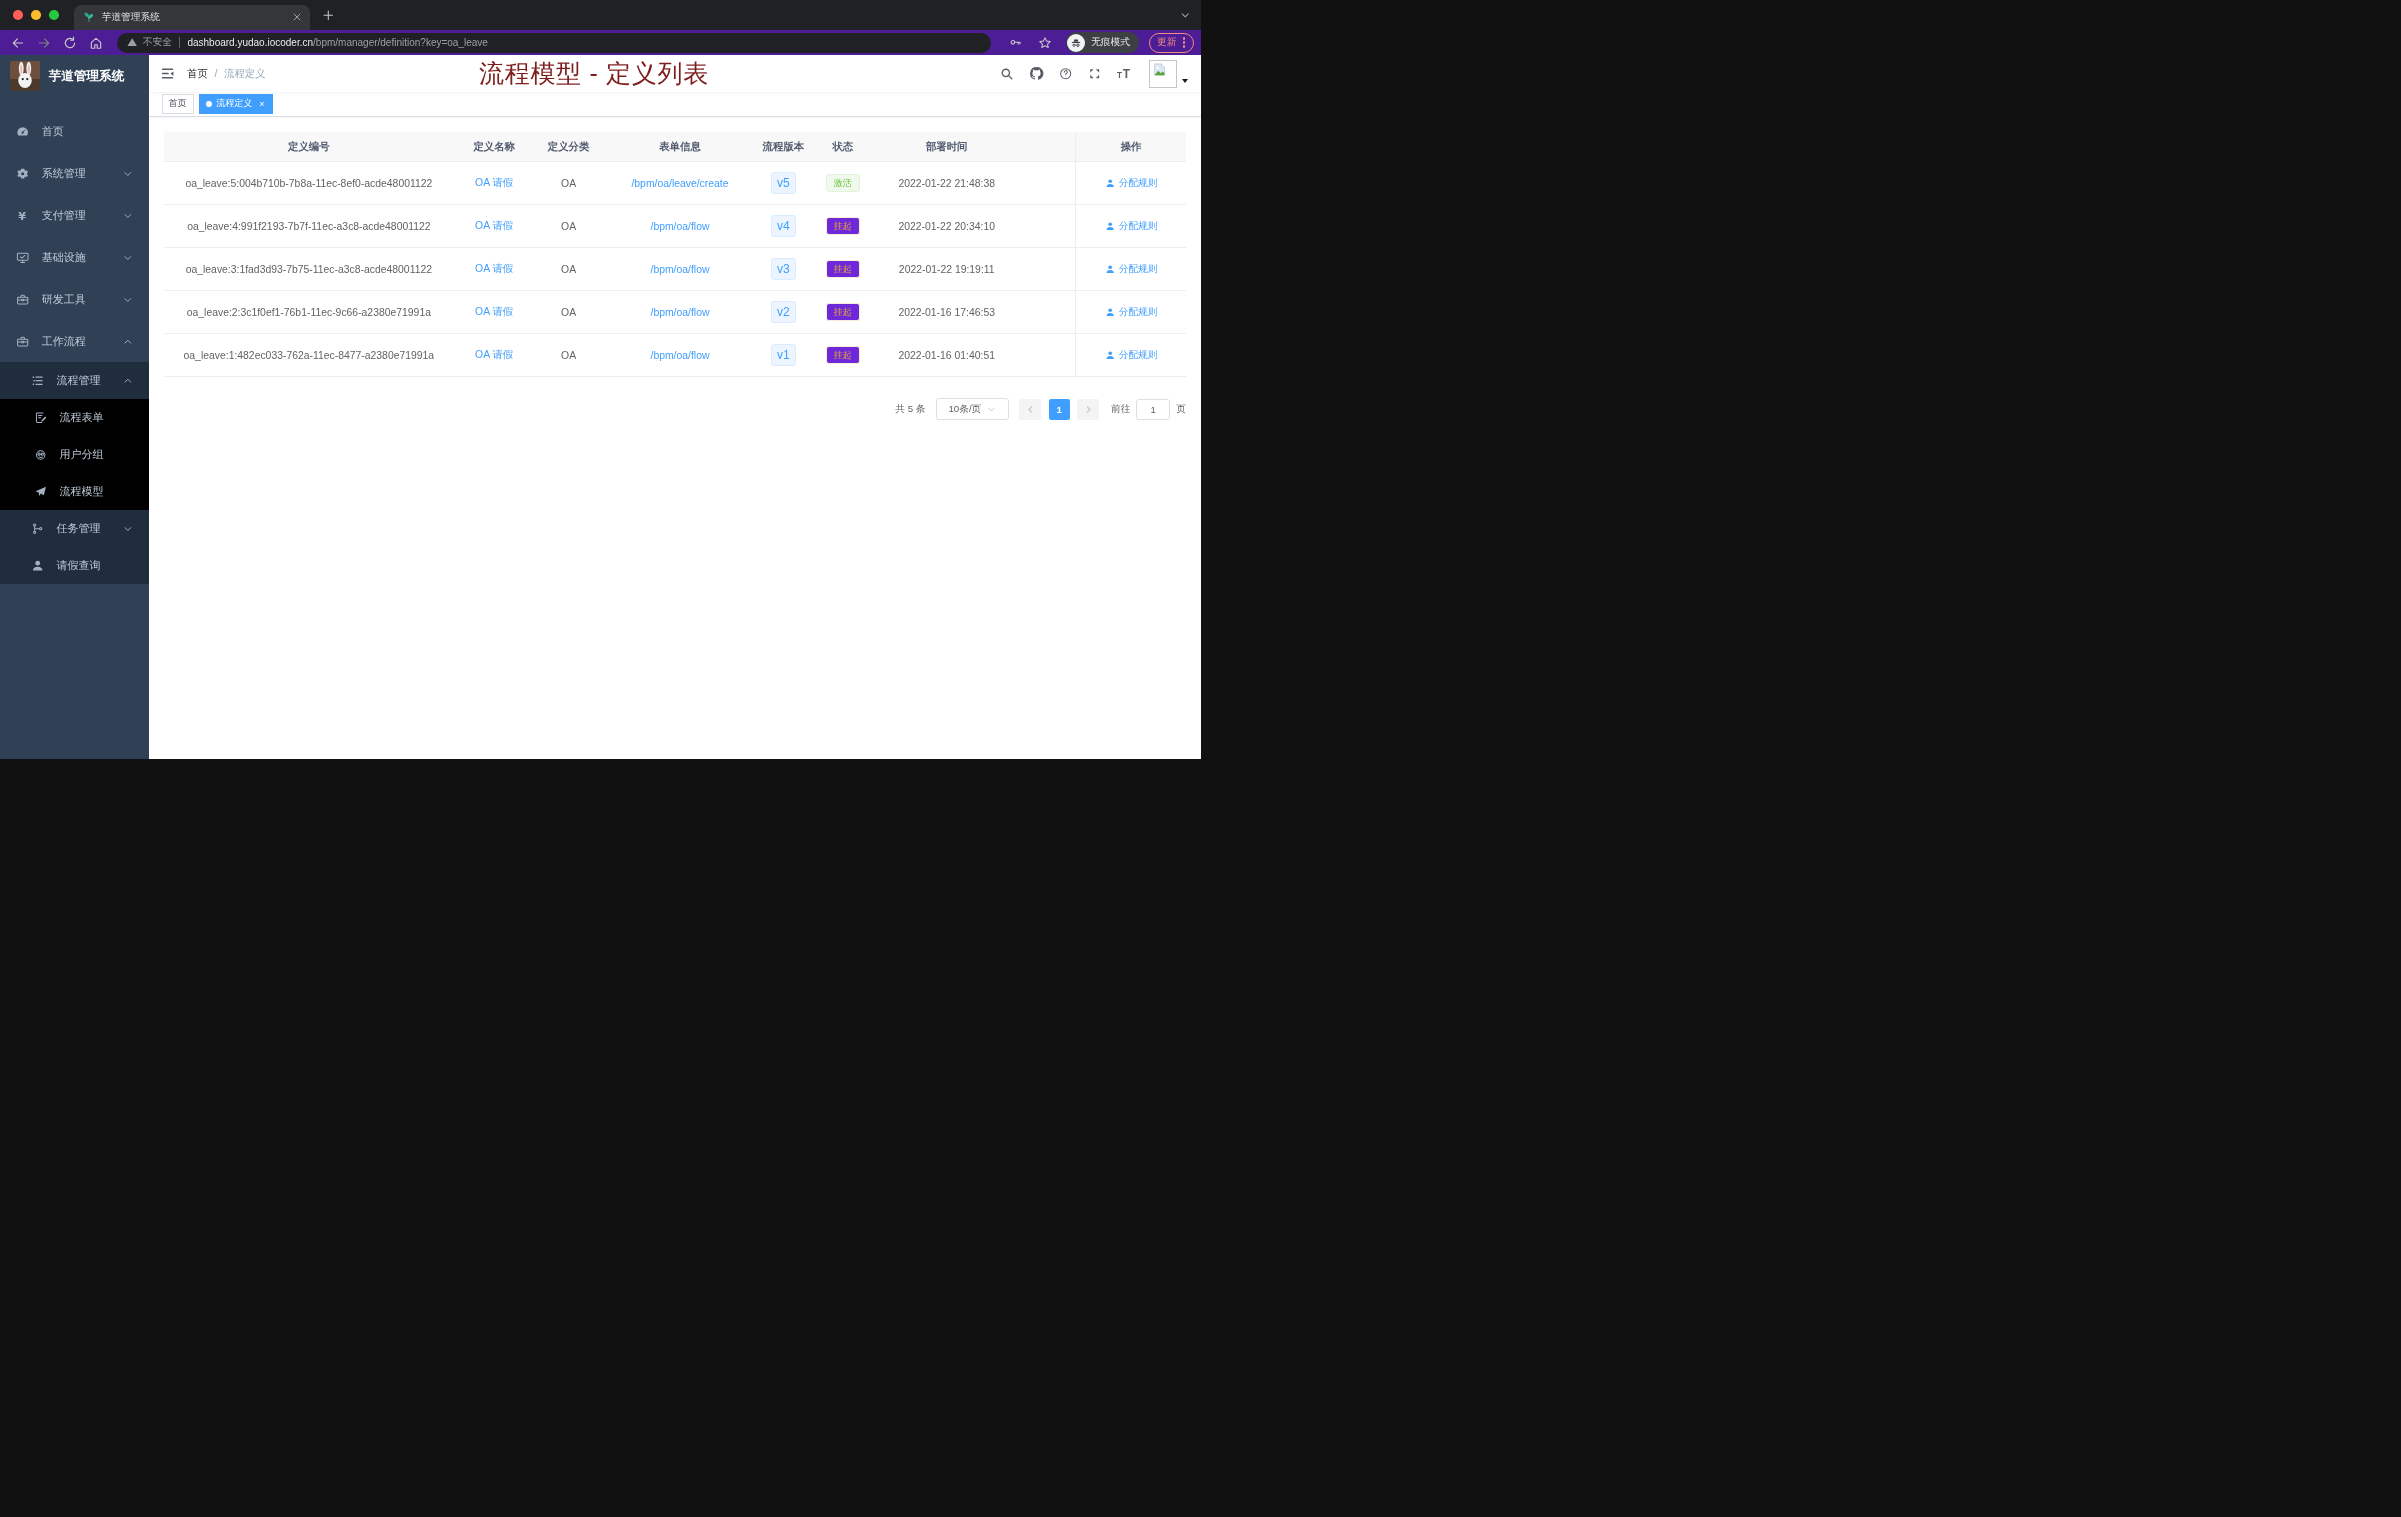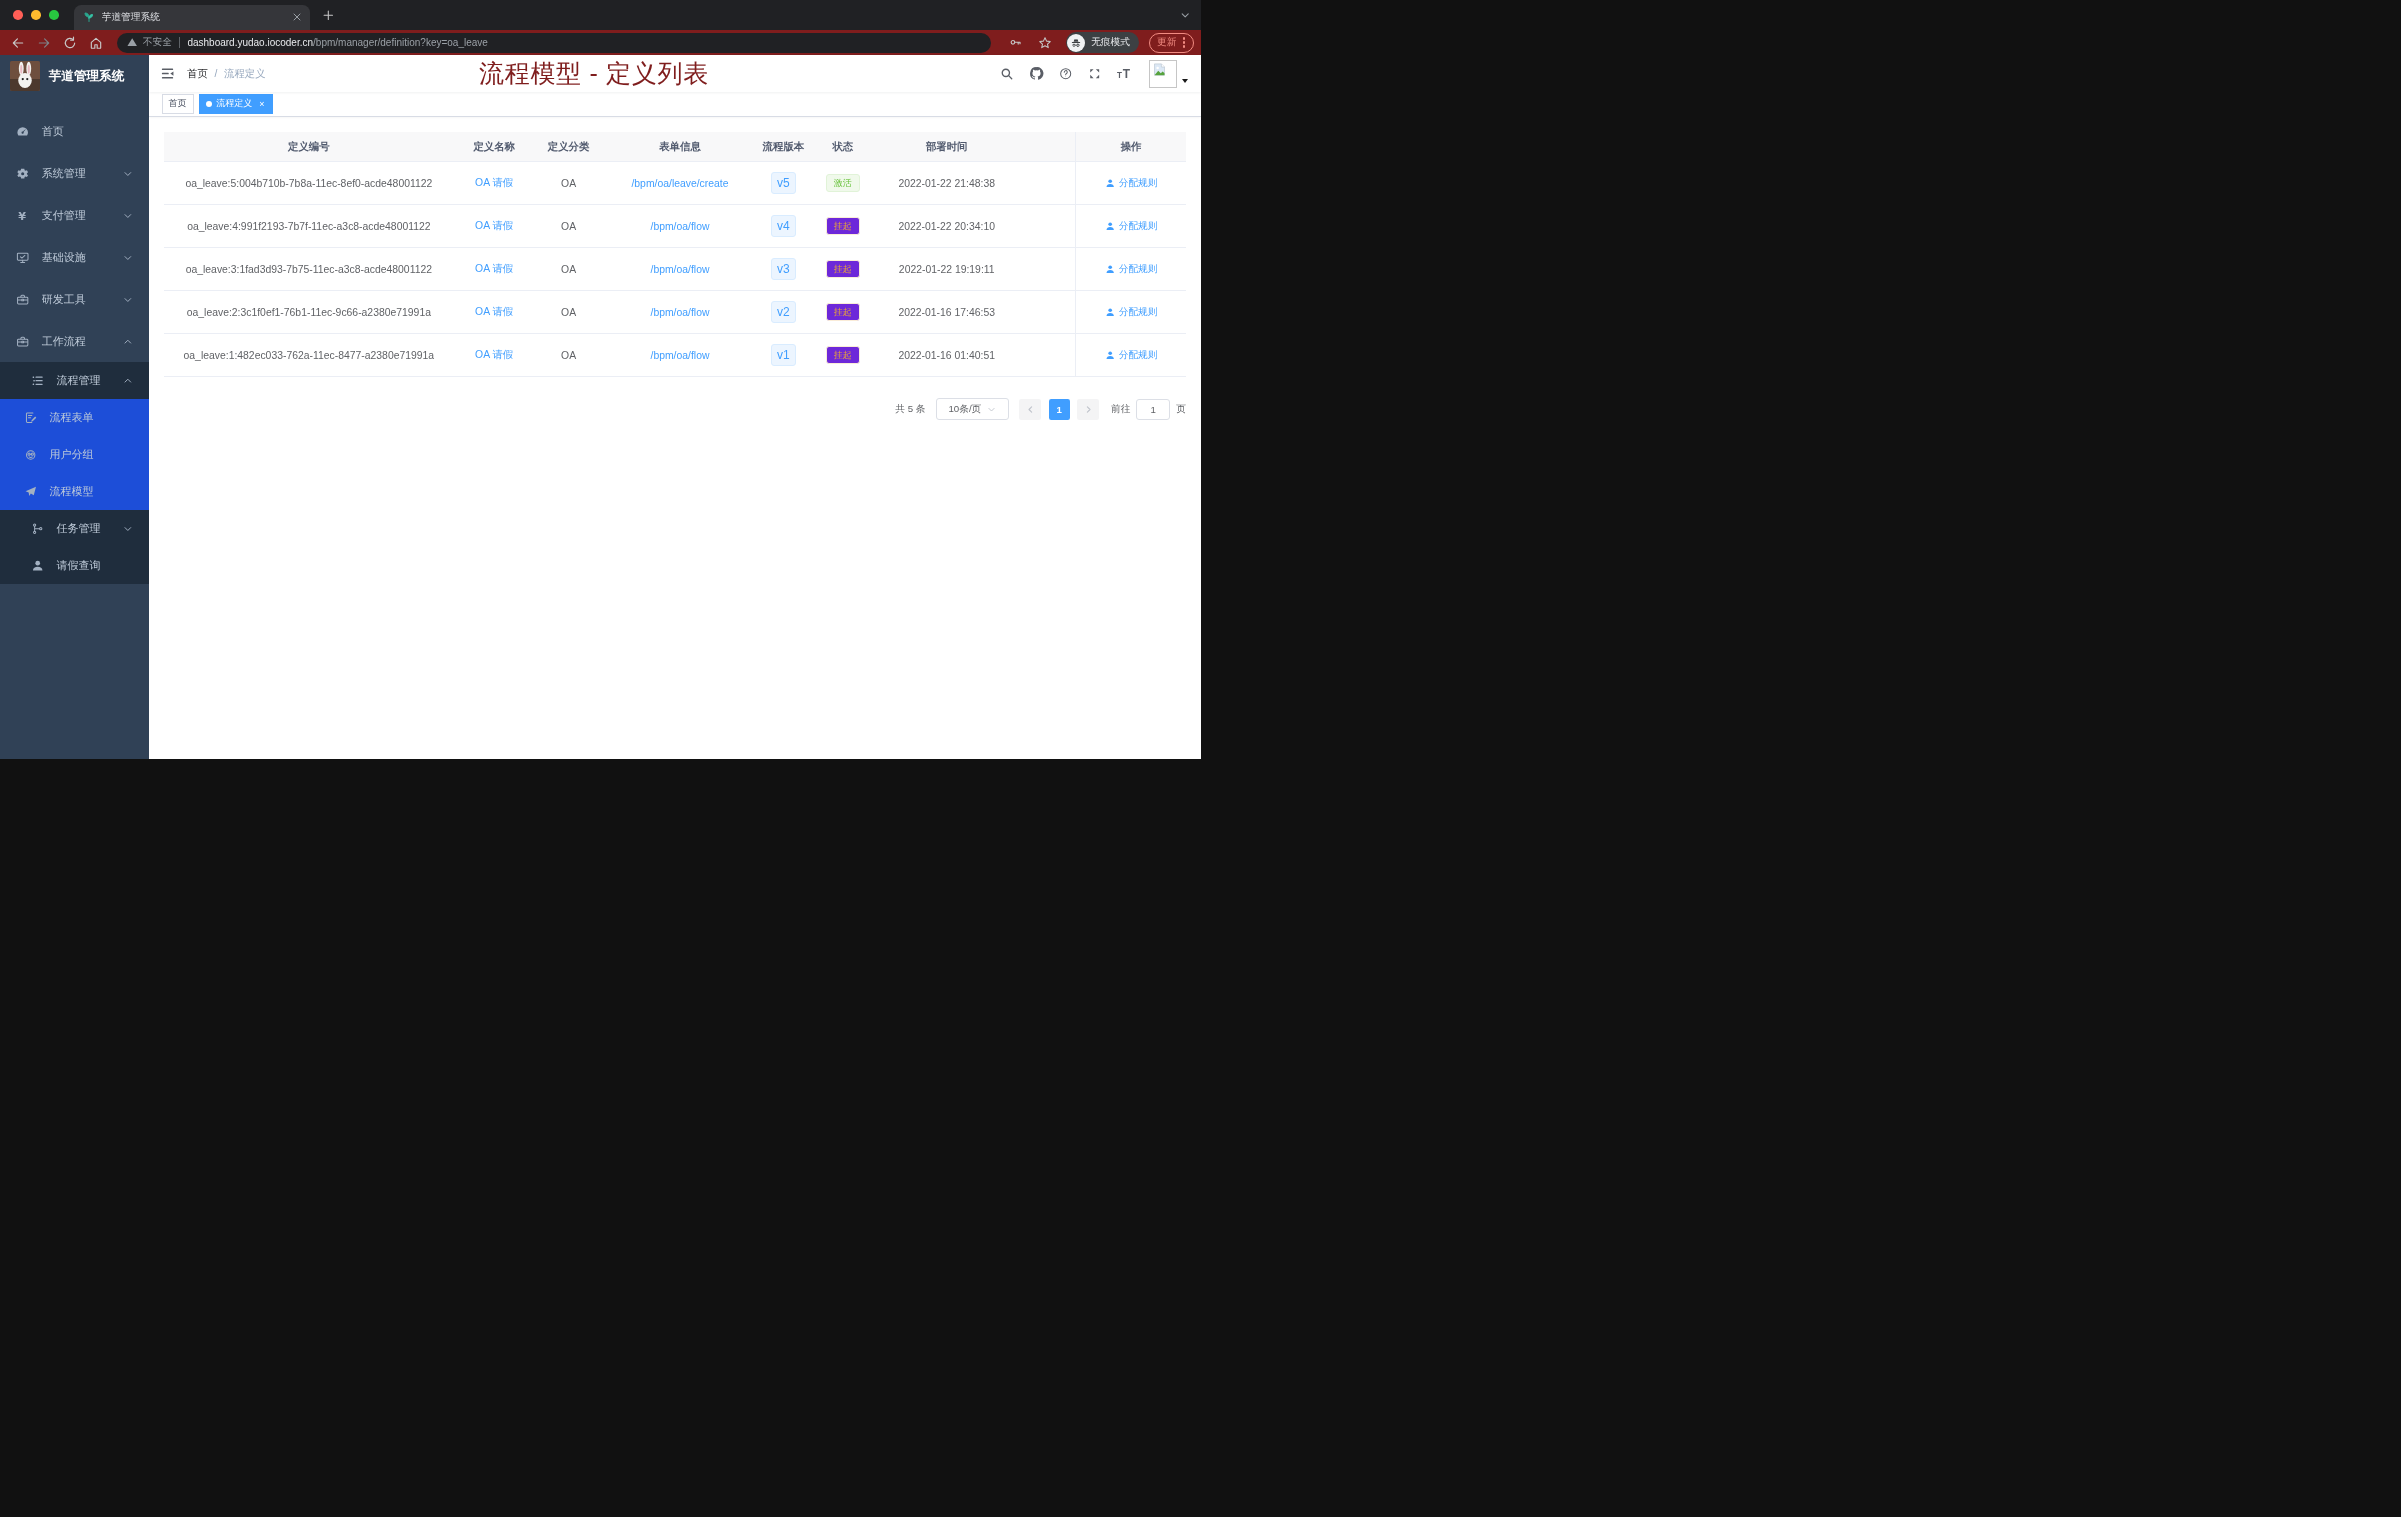--- a/index.html
+++ b/index.html
@@ -14,21 +14,21 @@
   .tl{width:9.7px;height:9.7px;border-radius:50%;}
   .tl.red{background:#ff5f57}.tl.yellow{background:#febc2e}.tl.green{background:#28c840}
   .tab{position:absolute;left:74px;top:4.5px;width:236px;height:25px;background:#35363a;
     border-radius:7.4px 7.4px 0 0;display:flex;align-items:center;padding:0 7.4px 0 9px;}
   .tab-fav{width:12px;height:12px;margin-right:6.7px;flex:none;}
   .tab-title{flex:1;font-size:9.7px;color:#dfe1e5;white-space:nowrap;overflow:hidden;}
   .tab-close{width:12px;height:12px;color:#9aa0a6;flex:none;}
   .newtab{position:absolute;left:322px;top:9px;width:12.6px;height:12.6px;color:#c7c7c7;}
   .tabsearch{position:absolute;right:10.4px;top:10.4px;width:10.4px;height:10.4px;color:#9aa0a6;}
 
-  .toolbar{height:25px;background:#7f1d1d;display:flex;align-items:center;padding:0 7.4px;gap:4.5px;}
+  .toolbar{height:25px;background:#4c1d95;display:flex;align-items:center;padding:0 7.4px;gap:4.5px;}
   .nav-ic{width:14px;height:14px;color:#c7c7c7;margin:0 3.7px;flex:none;}
   .nav-ic.dim{color:#7e8287;}
   .urlbar{flex:1;height:20px;background:#202124;border-radius:10.4px;display:flex;align-items:center;
     padding:0 10.4px;margin:0 6px;min-width:0;}
   .warn-ic{width:10.4px;height:10.4px;color:#9aa0a6;flex:none;}
   .sec-label{font-size:9.7px;color:#9aa0a6;margin-left:5.2px;white-space:nowrap;}
   .url-div{width:0.7px;height:11px;background:#5f6368;margin:0 7.4px;flex:none;}
   .url-host{font-size:10px;color:#e8eaed;white-space:nowrap;}
   .url-path{font-size:10px;color:#9aa0a6;white-space:nowrap;overflow:hidden;text-overflow:ellipsis;}
   .tb-right{display:flex;align-items:center;gap:9.7px;margin-left:3px;flex:none;}
@@ -45,21 +45,21 @@
   
   .app{display:flex;height:704px;}
   .sidebar{width:149px;background:#304156;flex:none;display:flex;flex-direction:column;}
   .logo-row{height:42px;display:flex;align-items:center;padding-left:9.7px;flex:none;}
   .logo-img{width:30px;height:30px;border-radius:2.2px;background:#6b4a3a;overflow:hidden;flex:none;}
   .logo-title{color:#fff;font-size:12.6px;font-weight:bold;margin-left:9px;white-space:nowrap;}
   .menu{flex:1;padding-top:13.4px;}
   .menu-item{display:flex;align-items:center;cursor:pointer;color:#bfcbd9;font-size:11px;}
   .menu-item.lv1{height:42px;padding-left:16.3px;}
   .menu-item.lv2{height:37px;padding-left:31px;background:#1f2d3d;}
-  .menu-item.lv3{height:37px;padding-left:24px;background:#1d4ed8;}
+  .menu-item.lv3{height:37px;padding-left:34px;background:#000000;}
   .mi-icon{width:13.4px;height:13.4px;color:#a3b1c2;margin-right:12px;flex:none;}
   .mi-label{flex:1;white-space:nowrap;}
   .mi-arrow{width:9.7px;height:9.7px;color:#a3b1c2;margin-right:16.3px;flex:none;}
   .mi-arrow.up svg{transform:rotate(180deg);}
 
   .main{flex:1;position:relative;background:#fff;min-width:0;}
   .navbar{height:37px;background:#fff;display:flex;align-items:center;box-shadow:0 0.7px 3px rgba(0,21,41,.08);position:relative;z-index:2;}
   .hamburger{width:15px;height:15px;color:#5a5e66;margin-left:11px;flex:none;}
   .breadcrumb{display:flex;align-items:center;margin-left:12px;font-size:10.4px;}
   .bc-home{color:#303133;}

